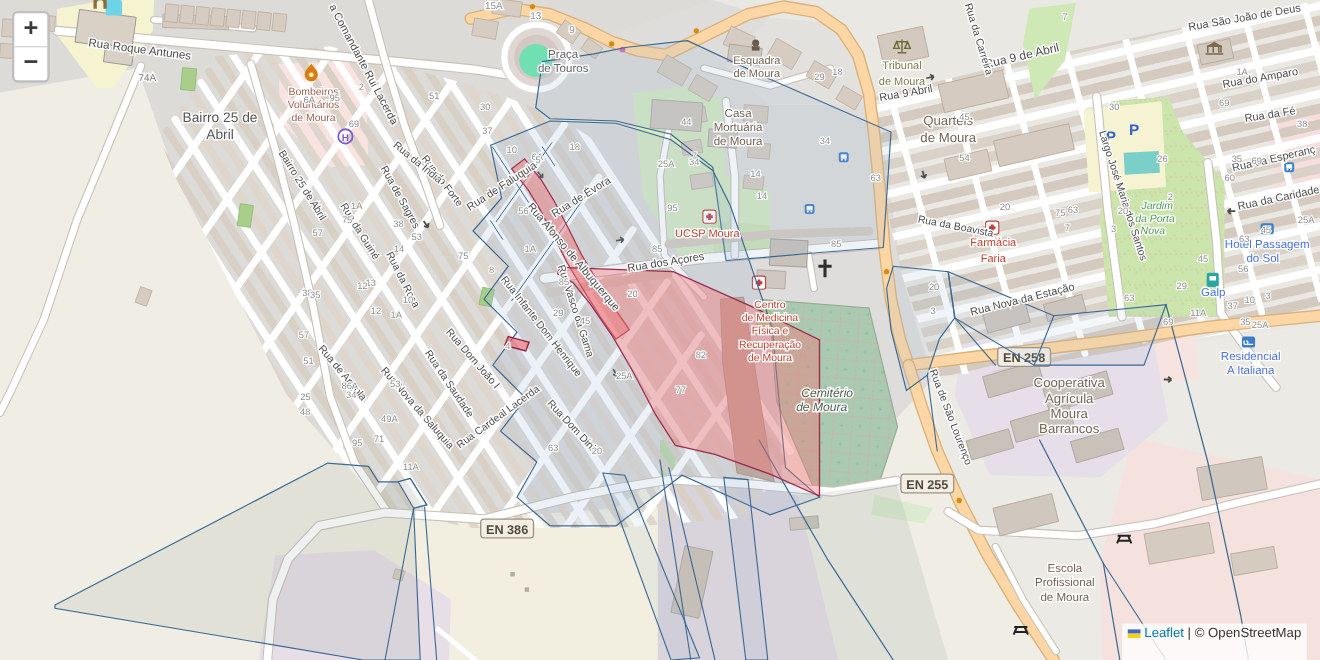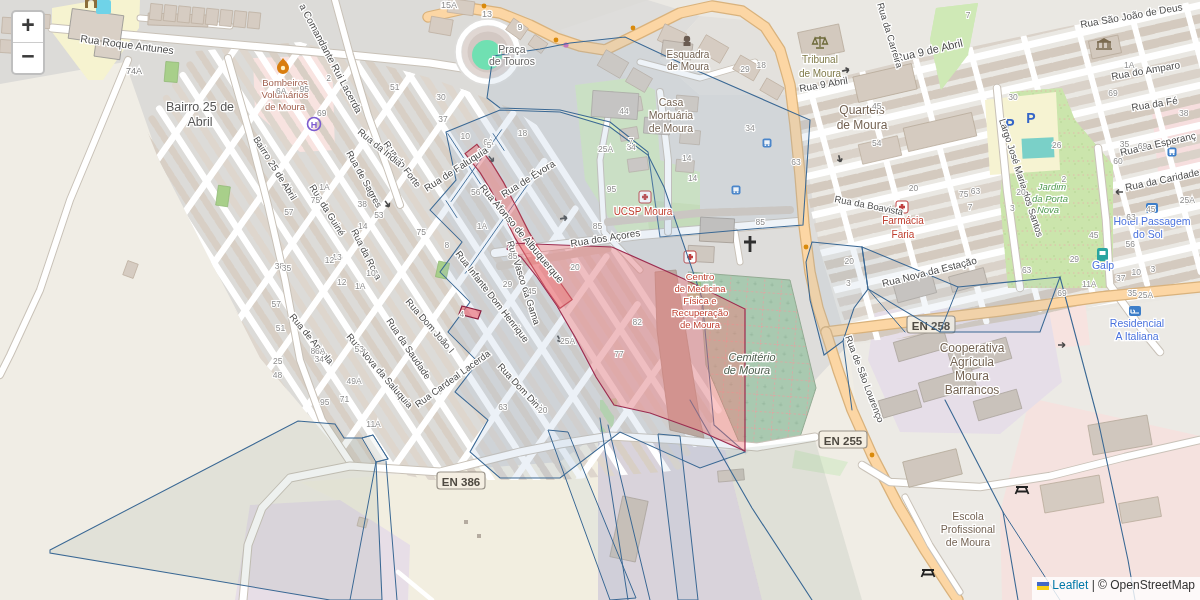--- a/index.html
+++ b/index.html
@@ -1,18 +1,18 @@
 <!DOCTYPE html>
 <html><head><meta charset="utf-8"><title>Map</title><style>
 html,body{margin:0;padding:0;}
 #map{position:relative;width:1200px;height:600px;overflow:hidden;background:#f1eee6;font-family:"Liberation Sans",sans-serif;}
 .zc{position:absolute;left:11px;top:10px;width:30px;border:2px solid rgba(0,0,0,0.25);border-radius:5px;background:#fff;z-index:10;}
 .zc a{display:block;width:30px;height:30px;line-height:28px;text-align:center;font:bold 23px "Liberation Sans",sans-serif;color:#3b3b3b;text-decoration:none;}
 .zc a:first-child{border-bottom:1px solid #ccc;}
-.attr{position:absolute;right:0;bottom:0;background:rgba(255,255,255,0.8);padding:0 5px 6px 5px;font:12px "Liberation Sans",sans-serif;color:#333;height:17px;line-height:16px;z-index:10;}
+.attr{position:absolute;right:12px;bottom:0;background:rgba(255,255,255,0.8);padding:0 5px 16px 5px;font:12px "Liberation Sans",sans-serif;color:#333;height:17px;line-height:16px;z-index:10;}
 .attr a{color:#0078A8;text-decoration:none;}
 </style></head><body>
 <div id="map">
 <svg width="1200" height="600" viewBox="0 0 1200 600" xmlns="http://www.w3.org/2000/svg">
 <defs>
 <pattern id="cem" width="17" height="17" patternUnits="userSpaceOnUse" patternTransform="rotate(4)">
           <rect width="17" height="17" fill="#a9c9b0"></rect>
           <path d="M0 0H17M0 0V17" stroke="#e8a0a0" stroke-width="1.4" stroke-dasharray="2.2,2.4"></path>
           <text x="8" y="12" font-size="7" fill="#8fb097" text-anchor="middle">+</text>
         </pattern>

